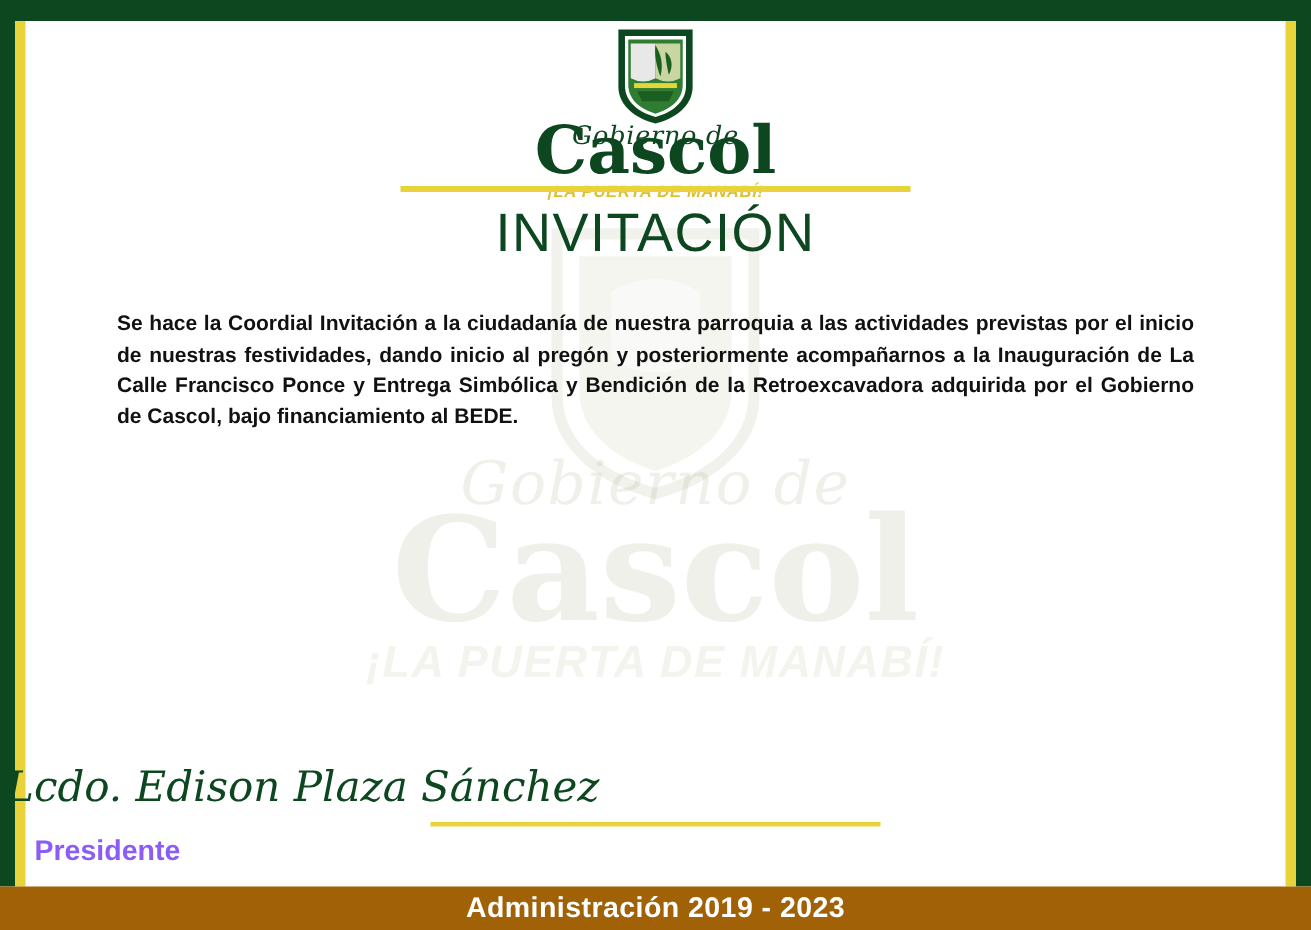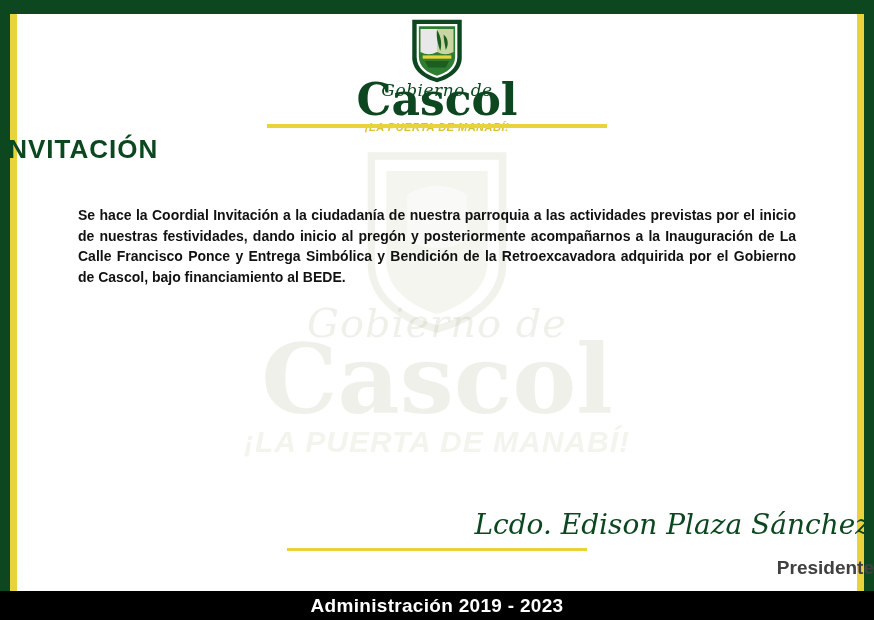--- a/index.html
+++ b/index.html
@@ -57,21 +57,21 @@
     width: 7px;
     height: 577px;
     background: #e8d33a;
   }
   
   .bottom-bar {
     position: absolute;
     left: 0; bottom: 0;
     width: 874px;
     height: 29px;
-    background: #000000;
+    background: #a16207;
     display: flex;
     align-items: center;
     justify-content: center;
   }
   .bottom-bar-text {
     color: #ffffff;
     font-size: 19px;
     font-weight: bold;
     letter-spacing: 0.3px;
   }
@@ -176,23 +176,23 @@
     background: #e8d33a;
     z-index: 2;
   }
 
   
   .title {
     position: absolute;
     left: 0;
     top: 134px;
     width: 874px;
-    text-align: left;
-    font-size: 26px;
-    font-weight: bold;
+    text-align: center;
+    font-size: 36px;
+    font-weight: normal;
     color: #0d4720;
     letter-spacing: 1px;
     z-index: 2;
   }
 
   
   .body-text {
     position: absolute;
     left: 78px;
     top: 205px;
@@ -211,21 +211,21 @@
     text-align: justify;
     text-align-last: left;
   }
 
   
   .signature {
     position: absolute;
     left: 0;
     top: 508px;
     width: 874px;
-    text-align: right;
+    text-align: left;
     z-index: 2;
   }
   .sig-name {
     font-family: "DejaVu Serif", serif;
     font-style: italic;
     font-size: 28px;
     color: #0d4720;
     display: inline-block;
     position: relative;
     padding: 0 4px 2px 4px;
@@ -236,21 +236,22 @@
     transform: translateX(-50%);
     top: 40px;
     width: 300px;
     height: 3px;
     background: #e8d33a;
   }
   .sig-role {
     margin-top: 14px;
     font-size: 19px;
     font-weight: bold;
-    color: #404040;
+    color: #8b5cf6;
+    margin-left: 23px;
   }
 </style>
 </head>
 <body>
 
 <div class="poster">
 
   <div class="top-bar"></div>
   <div class="left-green"></div>
   <div class="left-yellow"></div>

